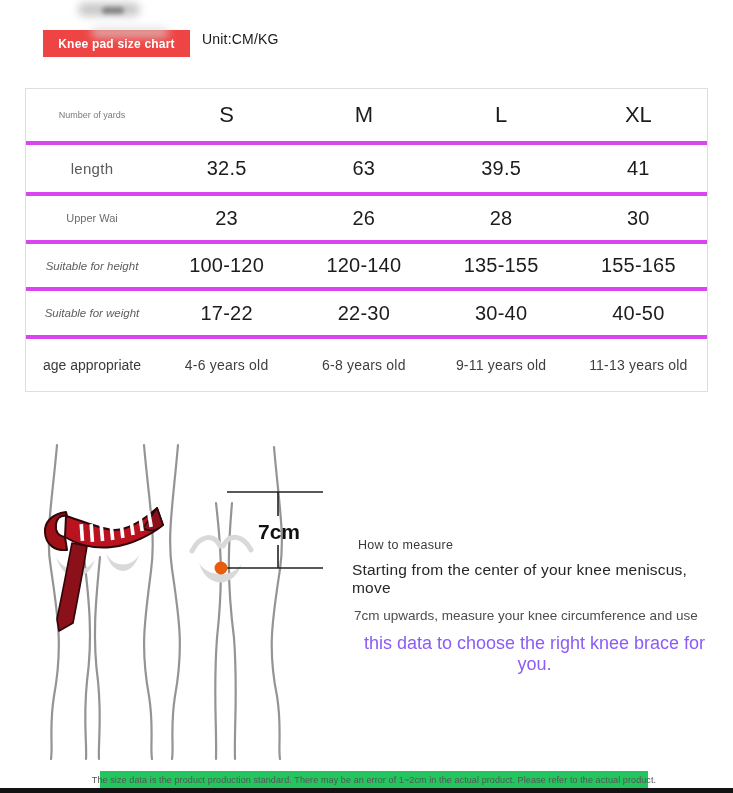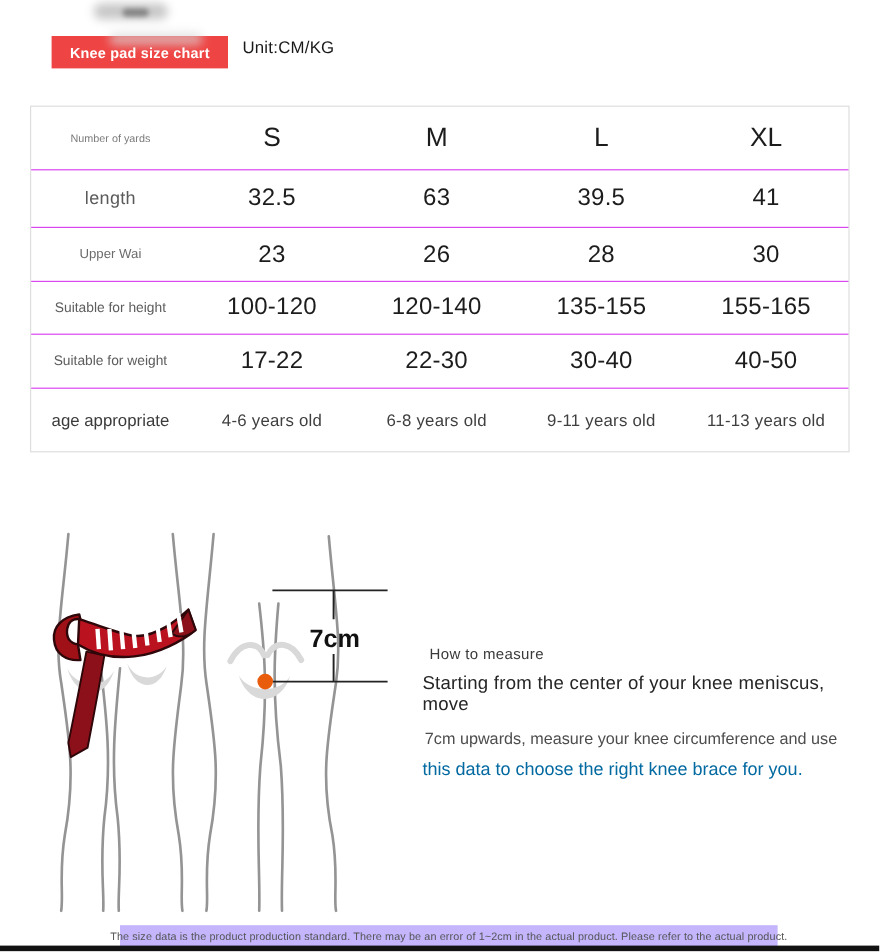--- a/index.html
+++ b/index.html
@@ -23,47 +23,47 @@
   }
   .badge-smudge{position:absolute;left:48px;top:-3px;width:78px;height:11px;background:#d8d8d8;opacity:.65;filter:blur(4px);border-radius:6px;}
   .badge-label{position:relative;color:#ffffff;font-size:12px;font-weight:700;letter-spacing:.2px;}
   .unit-label{position:absolute;left:202px;top:31px;font-size:14px;font-weight:500;color:#191919;letter-spacing:.2px;}
 
   
   .size-table{
     position:absolute;left:25px;top:88px;width:681px;
     border:1px solid #dedede;background:#fff;
   }
-  .t-row{display:grid;grid-template-columns:132px 1fr 1fr 1fr 1fr;border-bottom:1px solid #d946ef;}
+  .t-row{display:grid;grid-template-columns:132px 1fr 1fr 1fr 1fr;border-bottom:4px solid #d946ef;}
   .t-row:last-child{border-bottom:none;}
   .t-row .cell{display:flex;align-items:center;justify-content:center;text-align:center;}
   .r0{height:52px;} .r1{height:47px;} .r2{height:44px;} .r3{height:43px;} .r4{height:44px;} .r5{height:52px;}
   .r0 .lbl{font-size:9px;color:#7a7a7a;}
   .r0 .val{font-size:22px;color:#1c1c1c;}
   .r1 .lbl{font-size:15px;color:#5a5a5a;letter-spacing:.3px;}
   .r2 .lbl{font-size:11px;color:#6b6b6b;}
-  .r3 .lbl,.r4 .lbl{font-size:11.5px;color:#5d5d5d;}
+  .r3 .lbl,.r4 .lbl{font-size:11.5px;color:#5d5d5d;font-style:italic;}
   .r1 .val,.r2 .val,.r3 .val,.r4 .val{font-size:20px;color:#1c1c1c;letter-spacing:.2px;}
   .r5 .lbl{font-size:14px;color:#3b3b3b;}
   .r5 .val{font-size:14px;color:#3f3f3f;letter-spacing:.2px;}
 
   
   .illustration{position:absolute;left:20px;top:433px;width:340px;height:330px;}
 
   
   .measure-copy{position:absolute;left:352px;top:538px;width:365px;}
   .measure-heading{margin:0 0 0 6px;font-size:12.5px;font-weight:400;color:#3a3a3a;letter-spacing:.3px;}
   .measure-line1{margin:9px 0 0 0;font-size:15.5px;color:#262626;letter-spacing:.2px;}
   .measure-line2{margin:11px 0 0 2px;font-size:13.5px;color:#4d4d4d;}
-  .measure-line3{margin:10px 0 0 0;font-size:15px;color:#0369a1;}
+  .measure-line3{margin:10px 0 0 0;font-size:18px;color:#8b5cf6;text-align:center;}
 
   
   .disclaimer-band{
     position:absolute;left:100px;top:771px;width:548px;height:18px;
-    background:#c4b5fd;display:flex;align-items:center;justify-content:center;
+    background:#22c55e;display:flex;align-items:center;justify-content:center;
   }
   .disclaimer-text{font-size:9px;color:#555;white-space:nowrap;letter-spacing:.1px;}
   .bottom-bar{position:absolute;left:0;top:788px;width:733px;height:5px;background:#121212;}
 </style>
 </head>
 <body>
 
 <div class="page">
 
   <div class="wm-top"></div>

